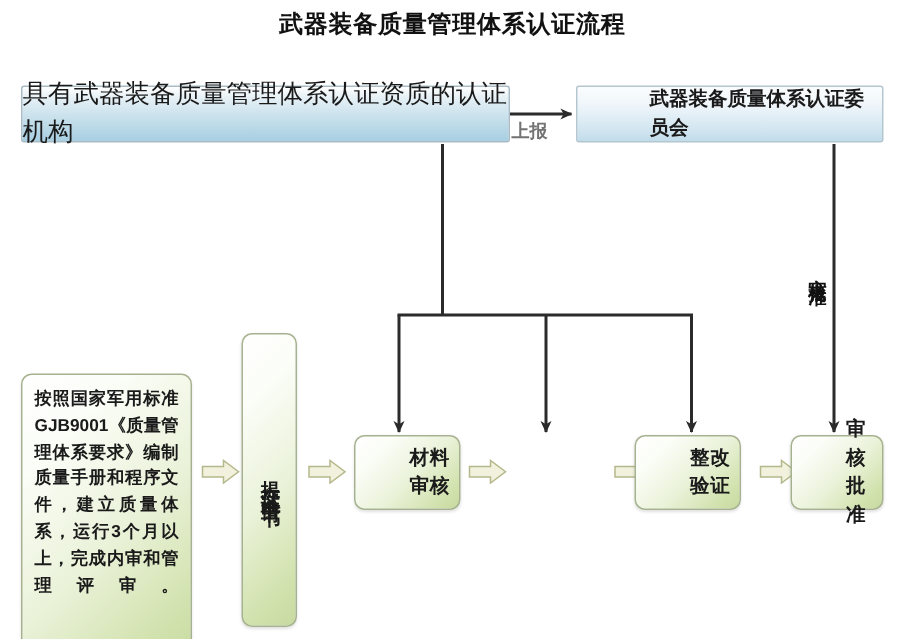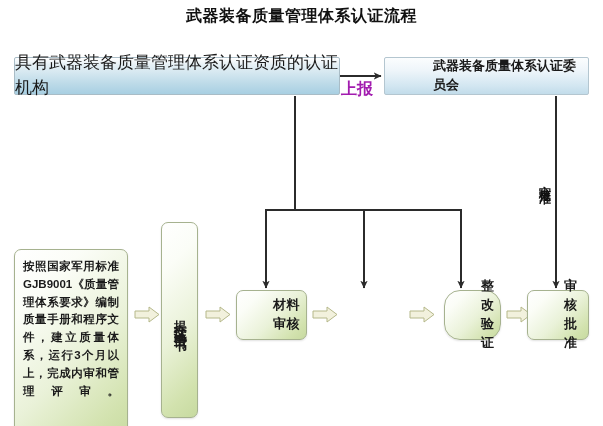--- a/index.html
+++ b/index.html
@@ -108,23 +108,23 @@
     position: absolute;
     left: 0; top: 0;
     width: 603px;
     height: 426px;
     pointer-events: none;
   }
 
   
   .wire-label {
     position: absolute;
-    font-size: 16px;
-    font-weight: bold;
-    color: #a21caf;
+    font-size: 12px;
+    font-weight: bold;
+    color: #737373;
   }
   .wire-label-vert {
     position: absolute;
     writing-mode: vertical-rl;
     text-orientation: upright;
     font-size: 12px;
     font-weight: bold;
     color: #111111;
     letter-spacing: 2px;
   }
@@ -198,21 +198,21 @@
     </svg>
   </div>
 
 
   <div class="chevron" style="left:409px; top:306px;">
     <svg width="26" height="17" viewBox="0 0 26 17">
       <path d="M1,5 L15,5 L15,1 L25,8.5 L15,16 L15,12 L1,12 Z" fill="#f2f1dd" stroke="#b5b88a" stroke-width="1"></path>
     </svg>
   </div>
 
-  <div class="box box-green box-step" style="left:444px; top:290px; width:57px; height:50px;border-radius:16px;">
+  <div class="box box-green box-step" style="left:423px; top:290px; width:71px; height:50px;">
     <span>整改验证</span>
   </div>
 
   <div class="chevron" style="left:506px; top:306px;">
     <svg width="26" height="17" viewBox="0 0 26 17">
       <path d="M1,5 L15,5 L15,1 L25,8.5 L15,16 L15,12 L1,12 Z" fill="#f2f1dd" stroke="#b5b88a" stroke-width="1"></path>
     </svg>
   </div>
 
   <div class="box box-green box-step" style="left:527px; top:290px; width:62px; height:50px;">

